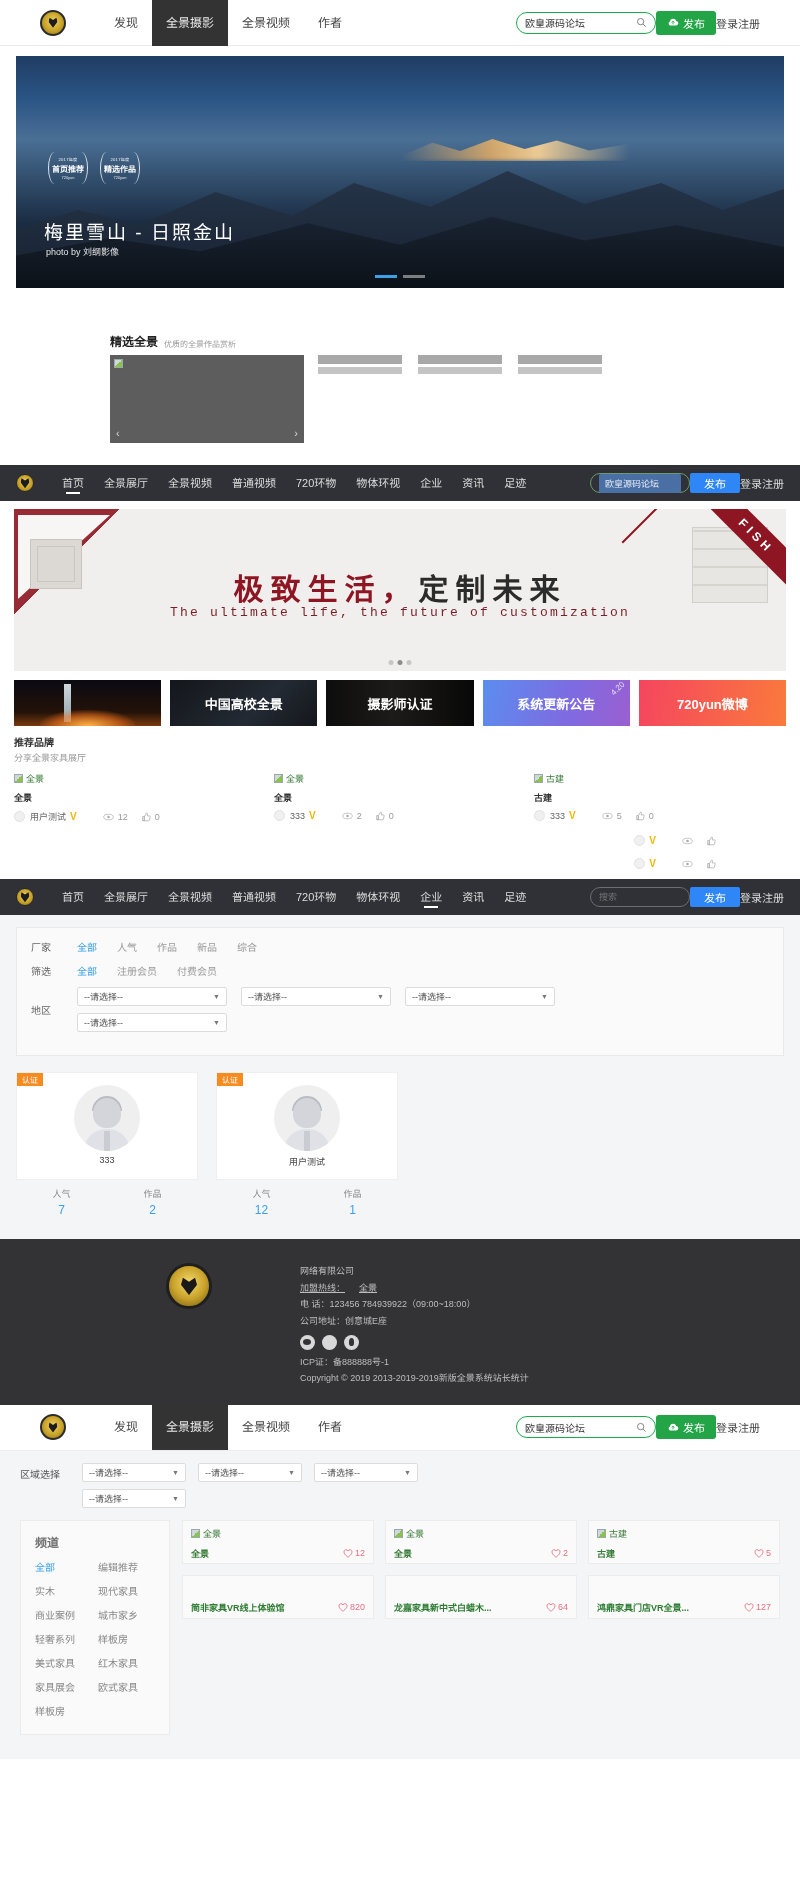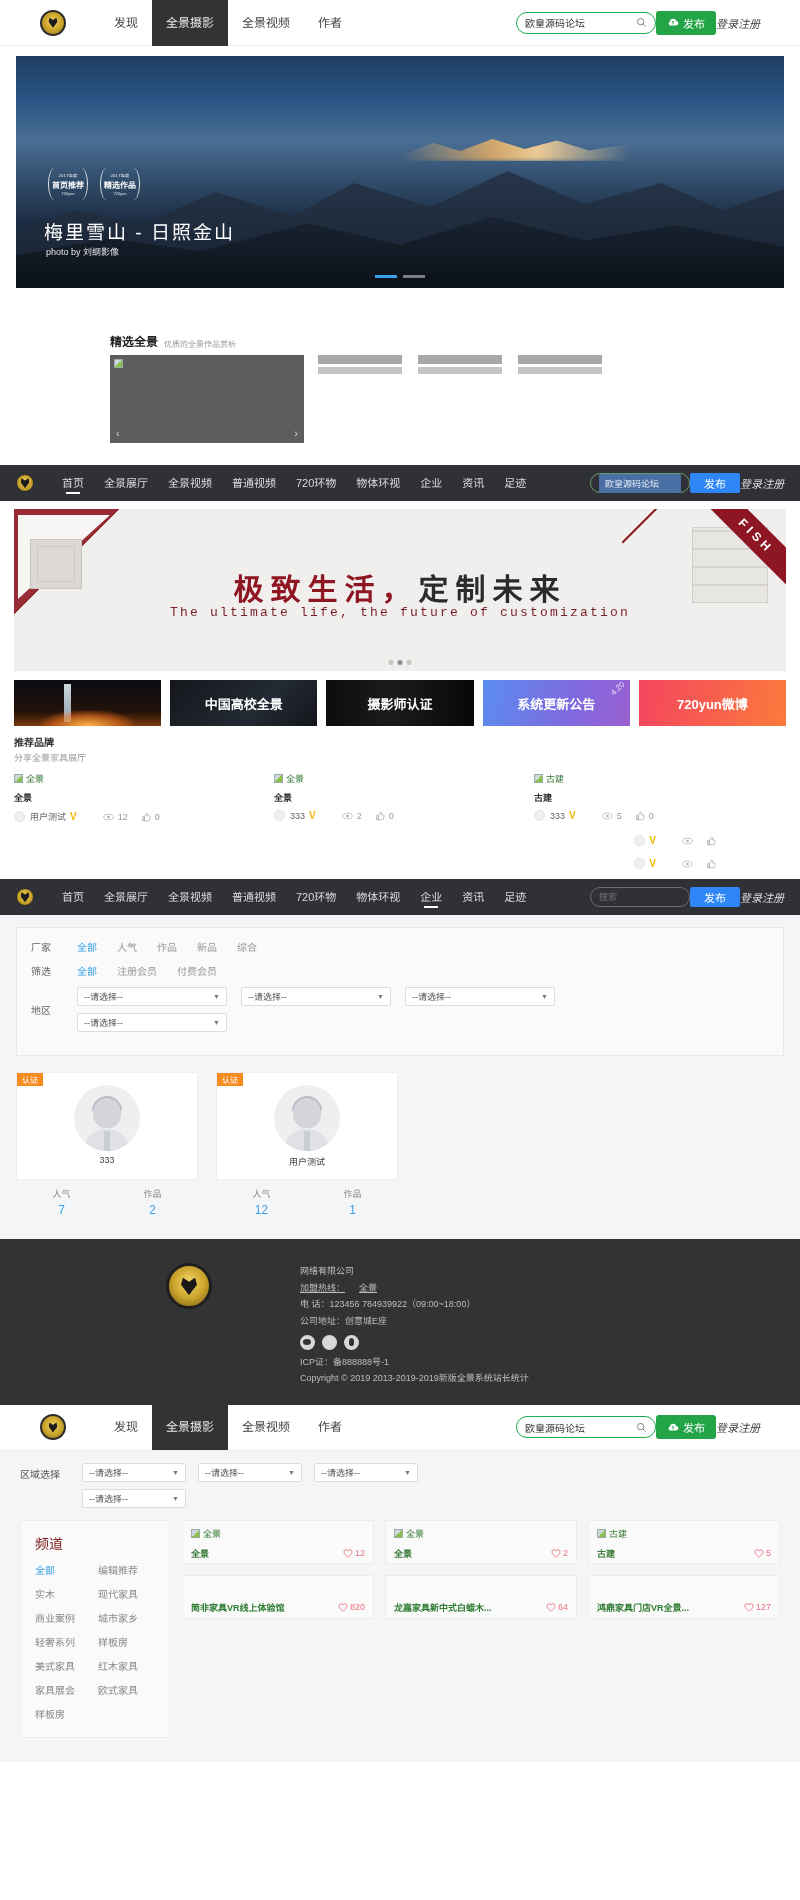--- a/index.html
+++ b/index.html
@@ -42,21 +42,21 @@
   .search-pill input{
     border:0;outline:0;flex:1;font-size:10px;color:#333;background:transparent;
     font-family:inherit; width:100%;
   }
   .mag { width:11px;height:11px;flex:0 0 auto; }
   .btn-pub {
     background:#22a447;color:#fff;height:24px;padding:0 11px;border-radius:3px;
     display:flex;align-items:center;gap:4px;font-size:11px;border:0;cursor:pointer;
     font-family:inherit;
   }
-  .nav-right .lnk { color:#444;text-decoration:none;font-size:11px;font-style:italic; }
+  .nav-right .lnk { color:#444;text-decoration:none;font-size:11px; }
 
   
   .hero1 { position:relative; height:232px; margin:10px 16px 0; overflow:hidden; }
   .hero-sky {
     position:absolute;inset:0;
     background:linear-gradient(180deg,#1f3d63 0%,#2a5484 18%,#4a6f95 36%,#33506f 52%,#1b2c42 72%,#101a29 100%);
   }
   .hero-mtn{
     position:absolute;left:0;right:0;bottom:0;height:150px;
     background:linear-gradient(180deg,#2b3b52 0%,#16212f 100%);
@@ -66,21 +66,21 @@
     position:absolute;left:0;right:0;bottom:0;height:108px;
     background:linear-gradient(180deg,#202c3e 0%,#0b1118 100%);
     clip-path:polygon(0 70%,12% 54%,24% 66%,38% 40%,50% 60%,62% 34%,74% 56%,86% 42%,100% 62%,100% 100%,0 100%);
   }
   .hero-glow{
     position:absolute;right:20%;top:34%;width:230px;height:26px;
     background:linear-gradient(90deg,rgba(255,170,70,0) 0%,rgba(255,186,96,.75) 40%,rgba(255,214,150,.9) 60%,rgba(255,170,70,0) 100%);
     filter:blur(2px);
     clip-path:polygon(0 80%,14% 30%,26% 62%,40% 16%,54% 54%,68% 22%,82% 60%,100% 34%,100% 100%,0 100%);
   }
-  .medals{ position:absolute; left:30px; bottom:82px; display:flex; gap:8px;justify-content:center; }
+  .medals{ position:absolute; left:30px; bottom:98px; display:flex; gap:8px;justify-content:center; }
   .medal{
     width:44px;height:44px;border-radius:50%;
     display:flex;flex-direction:column;align-items:center;justify-content:center;
     color:#fff; position:relative;
   }
   .medal .yr{ font-size:4.2px; letter-spacing:.2px; opacity:.92; }
   .medal .md{ font-size:8px; font-weight:bold; margin:1px 0; white-space:nowrap; }
   .medal .br{ font-size:4px; opacity:.85; }
   .medal:before,.medal:after{
     content:""; position:absolute; top:6px; width:10px;height:32px;
@@ -278,21 +278,21 @@
   .bsec{ background:#f4f5f7; padding:0 0 24px; }
   .area-bar{ padding:12px 20px 6px; display:flex; align-items:flex-start; }
   .area-bar .flabel{ width:62px;font-size:10px;color:#555;padding-top:3px; }
   .area-sels{ display:flex;flex-direction:column;gap:7px; }
   .area-sels .line{ display:flex;gap:12px; }
   .sel.sm{ width:104px; }
   .bmain{ display:flex; gap:12px; padding:6px 20px 0; }
   .chan{
     width:150px;background:#fafafa;border:1px solid #ececec;padding:12px 14px 16px;flex:0 0 auto;
   }
-  .chan h4{ font-size:14px;color:#7f1d1d;font-weight:normal;margin-bottom:9px; }
+  .chan h4{ font-size:12px;color:#737373;font-weight:bold;margin-bottom:9px; }
   .chan-grid{ display:grid;grid-template-columns:1fr 1fr;gap:9px 6px; }
   .chan-grid a{ font-size:10px;color:#888;text-decoration:none; }
   .chan-grid a.on{ color:#3aa0e8; }
   .cards{ flex:1;display:grid;grid-template-columns:repeat(3,1fr);gap:11px;align-content:start; }
   .card{ background:#fafafa;border:1px solid #ececec;height:44px;padding:6px 8px;position:relative; }
   .card .ph{ display:flex;align-items:center;gap:3px;font-size:9px;color:#3a7c3a; }
   .card .crow{ display:flex;align-items:center;justify-content:space-between;margin-top:7px; }
   .card .ct{ font-size:9px;font-weight:bold;color:#3a7c3a;white-space:nowrap;overflow:hidden;text-overflow:ellipsis;max-width:108px; }
   .likes{ display:flex;align-items:center;gap:2px;color:#e8707e;font-size:9px;flex:0 0 auto; }
   .card.text-only .crow{ margin-top:19px; }

